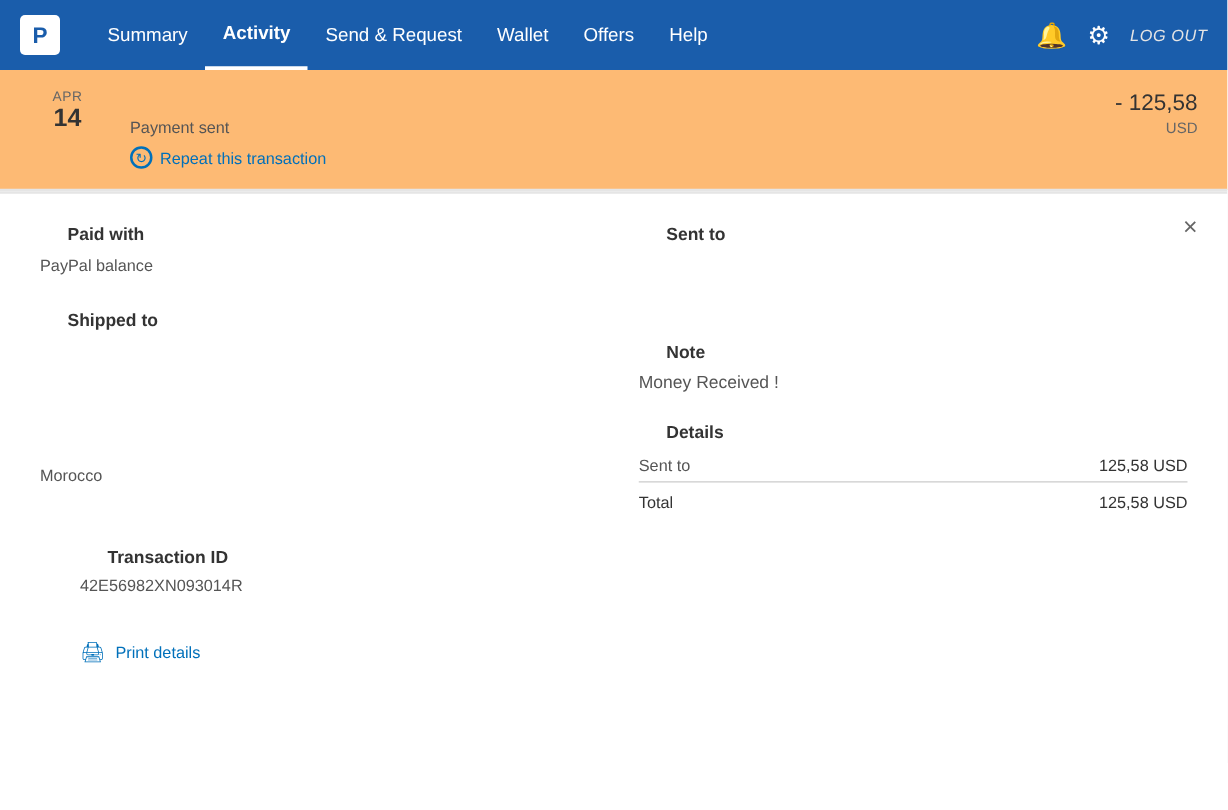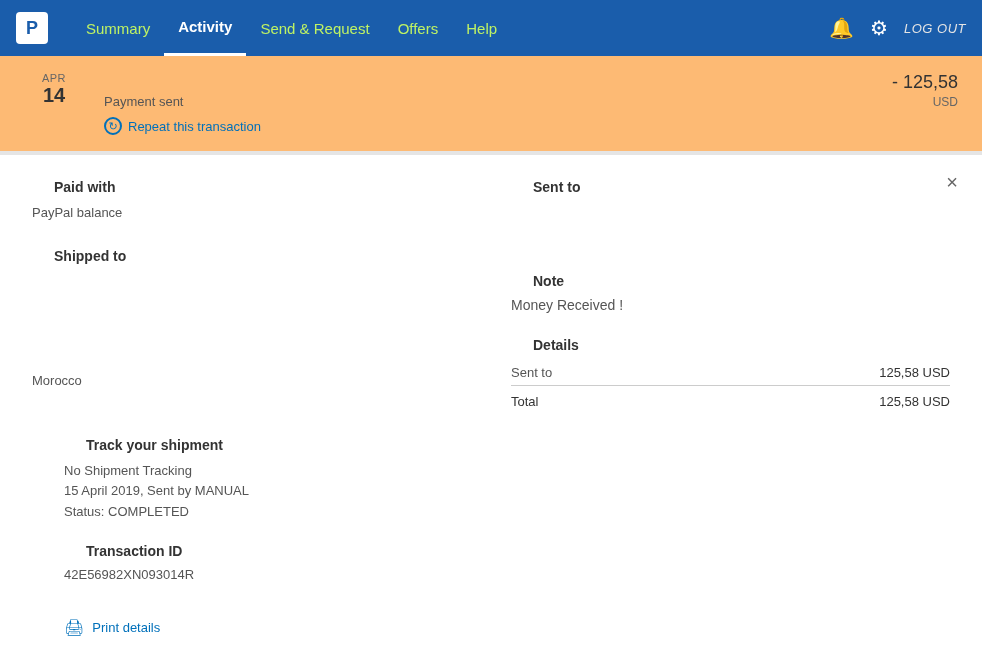--- a/index.html
+++ b/index.html
@@ -23,21 +23,21 @@
       width: 32px; height: 32px;
       background: #fff;
       border-radius: 4px;
       display: flex; align-items: center; justify-content: center;
       font-weight: bold; color: #1a5dab; font-size: 18px;
     }
     .navbar-links {
       display: flex; align-items: center; flex: 1;
     }
     .navbar-link {
-      color: #bef264;
+      color: #ffffff;
       text-decoration: none;
       padding: 0 14px;
       height: 56px;
       display: flex; align-items: center;
       font-size: 15px;
       cursor: pointer;
     }
     .navbar-link.active {
       color: #fff;
       border-bottom: 3px solid #fff;
@@ -234,20 +234,21 @@
 <body>
 
 <nav class="navbar">
   <div class="navbar-logo">
     <div class="pp-logo">P</div>
   </div>
   <div class="navbar-links">
     <a class="navbar-link">Summary</a>
     <a class="navbar-link active">Activity</a>
     <a class="navbar-link">Send &amp; Request</a>
+    <a class="navbar-link">Wallet</a>
     <a class="navbar-link">Offers</a>
     <a class="navbar-link">Help</a>
   </div>
   <div class="navbar-right">
     <span class="navbar-icon">🔔</span>
     <span class="navbar-icon">⚙</span>
     <span class="navbar-logout">LOG OUT</span>
   </div>
 </nav>
 
@@ -330,26 +331,20 @@
               <td>Total</td>
               <td>125,58 USD</td>
             </tr>
           </tbody>
             </table>
         </div>
       </div>
     </div>
 
     <div class="bottom-section">
-      <div class="track-section">
-        <div class="detail-label">Track your shipment</div>
-        <div class="detail-value">No Shipment Tracking</div>
-        <div class="detail-value">15 April 2019, Sent by MANUAL</div>
-        <div class="detail-value">Status: COMPLETED</div>
-      </div>
 
       <div class="txn-id-section">
         <div class="detail-label">Transaction ID</div>
         <div class="txn-id-value">42E56982XN093014R</div>
       </div>
 
       <a class="print-link">
         <span class="print-icon">🖨</span>
         <span>Print details</span>
       </a>

